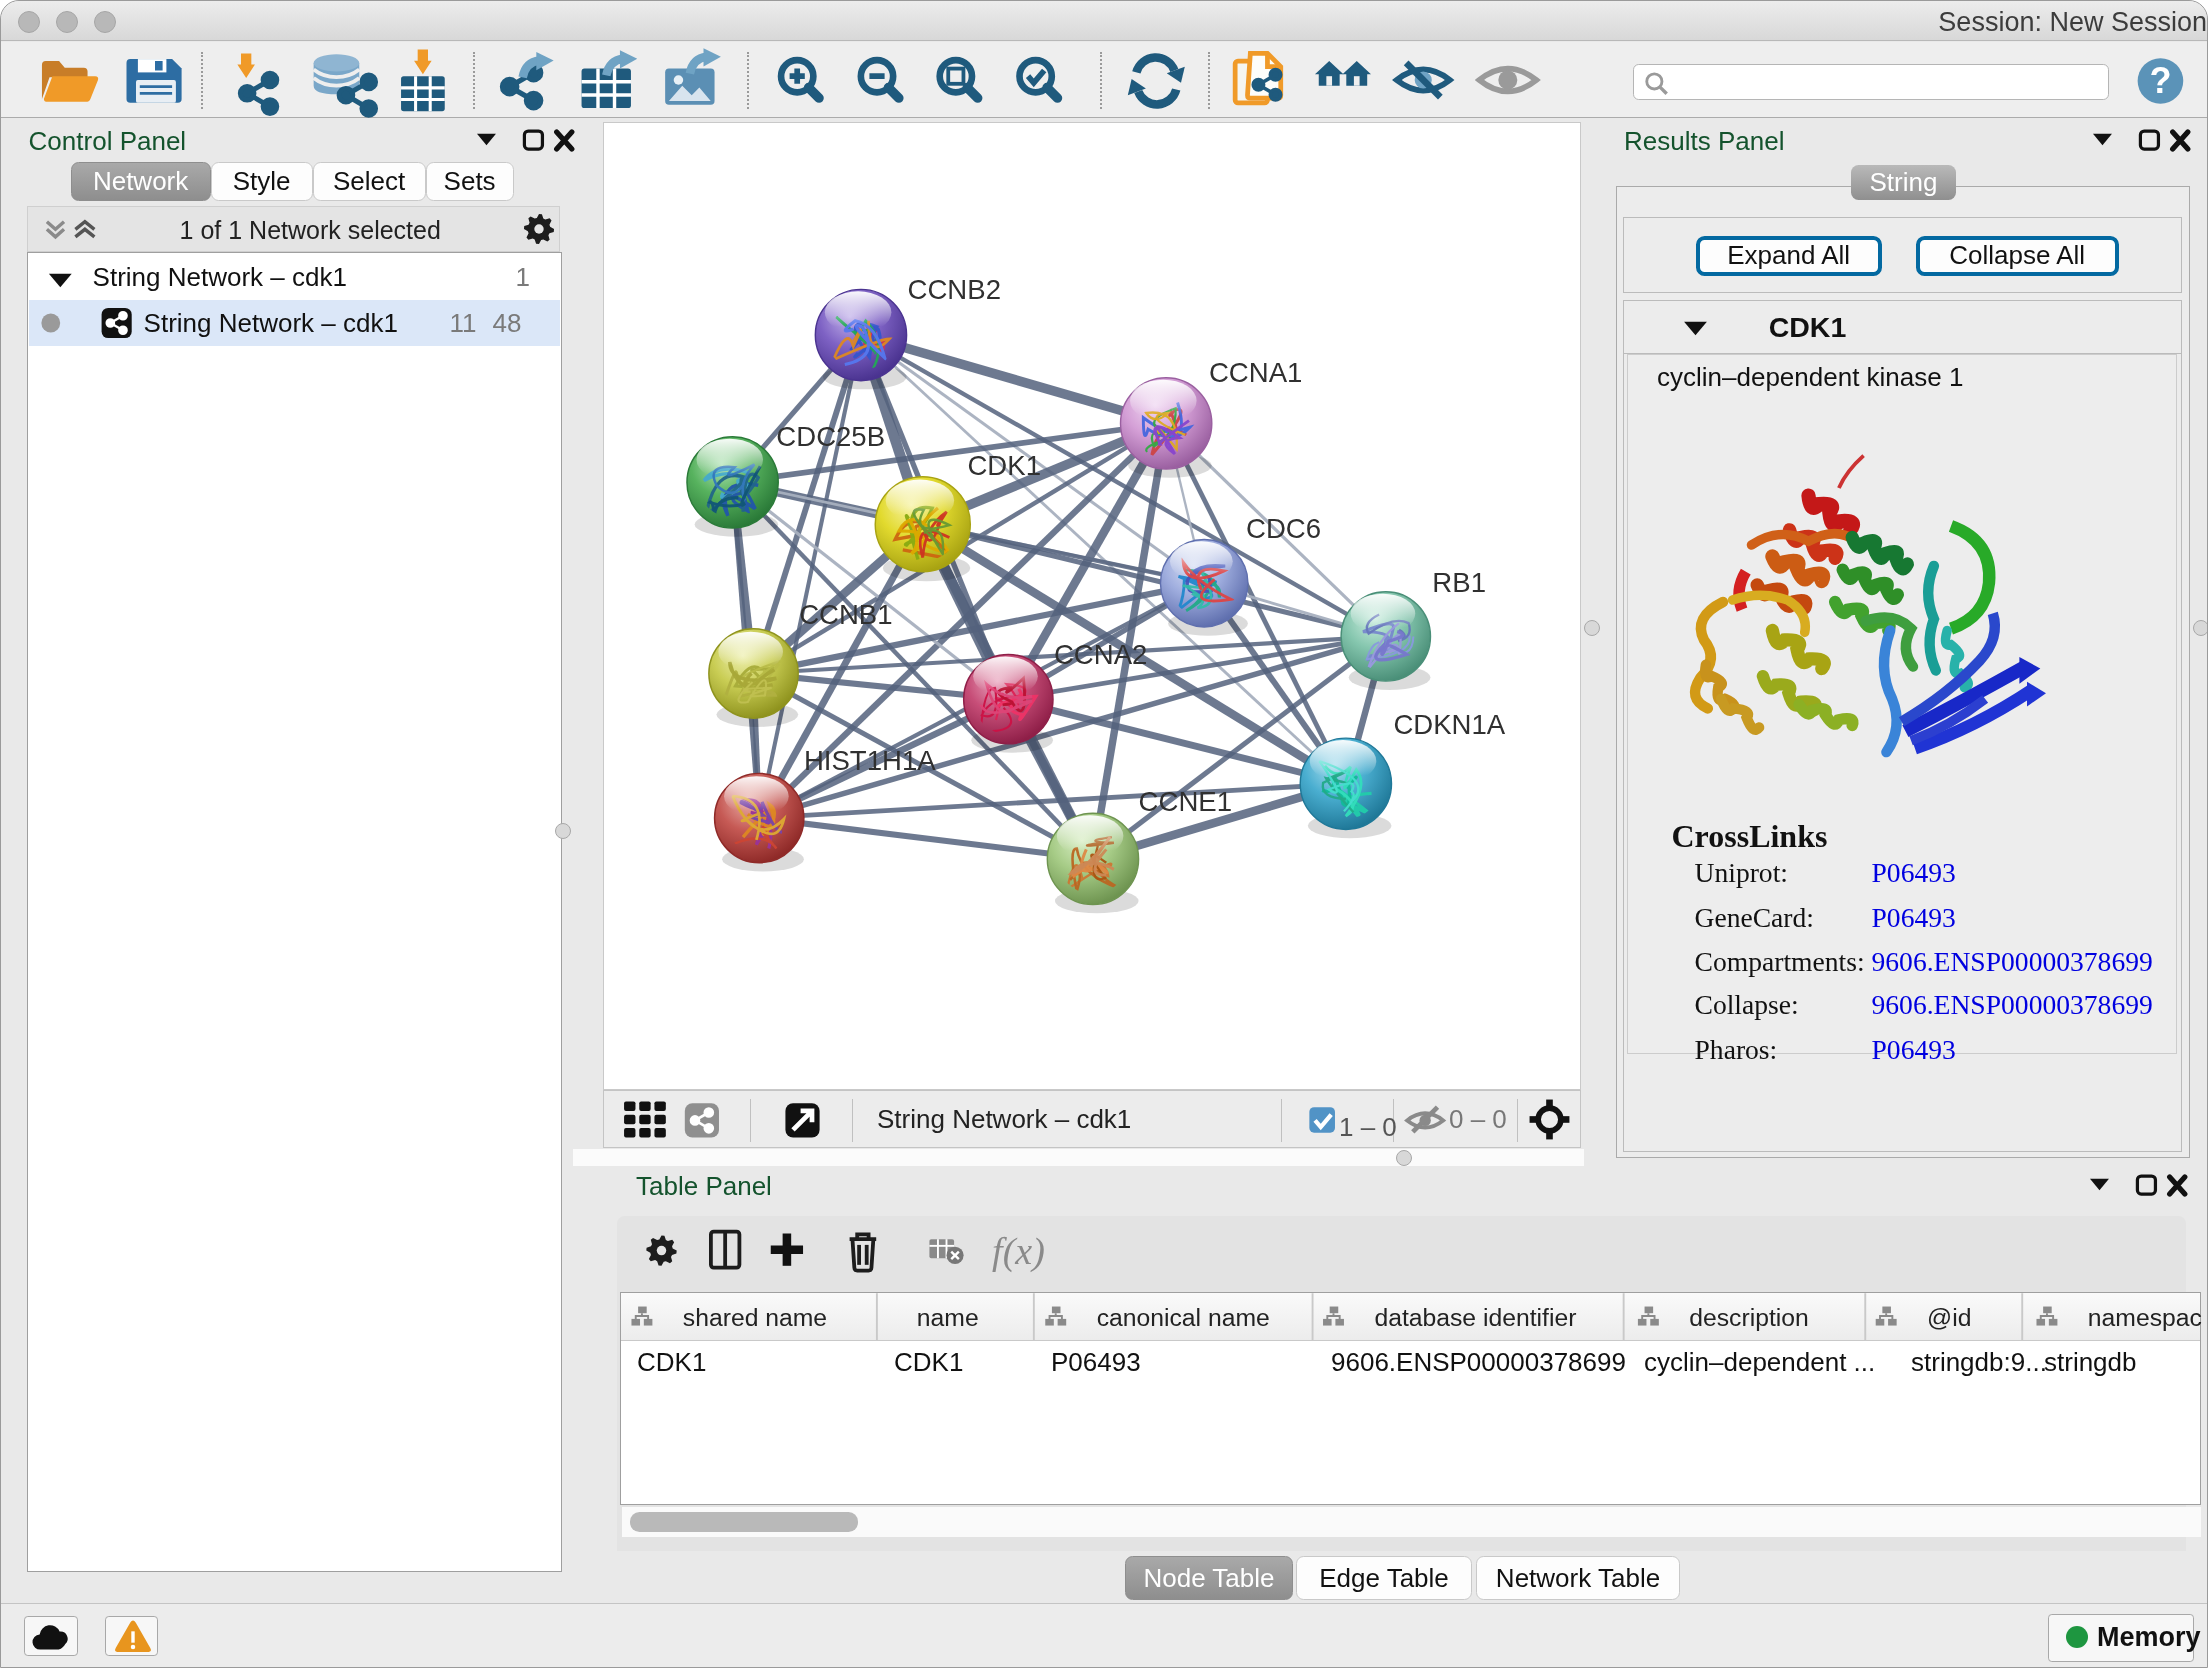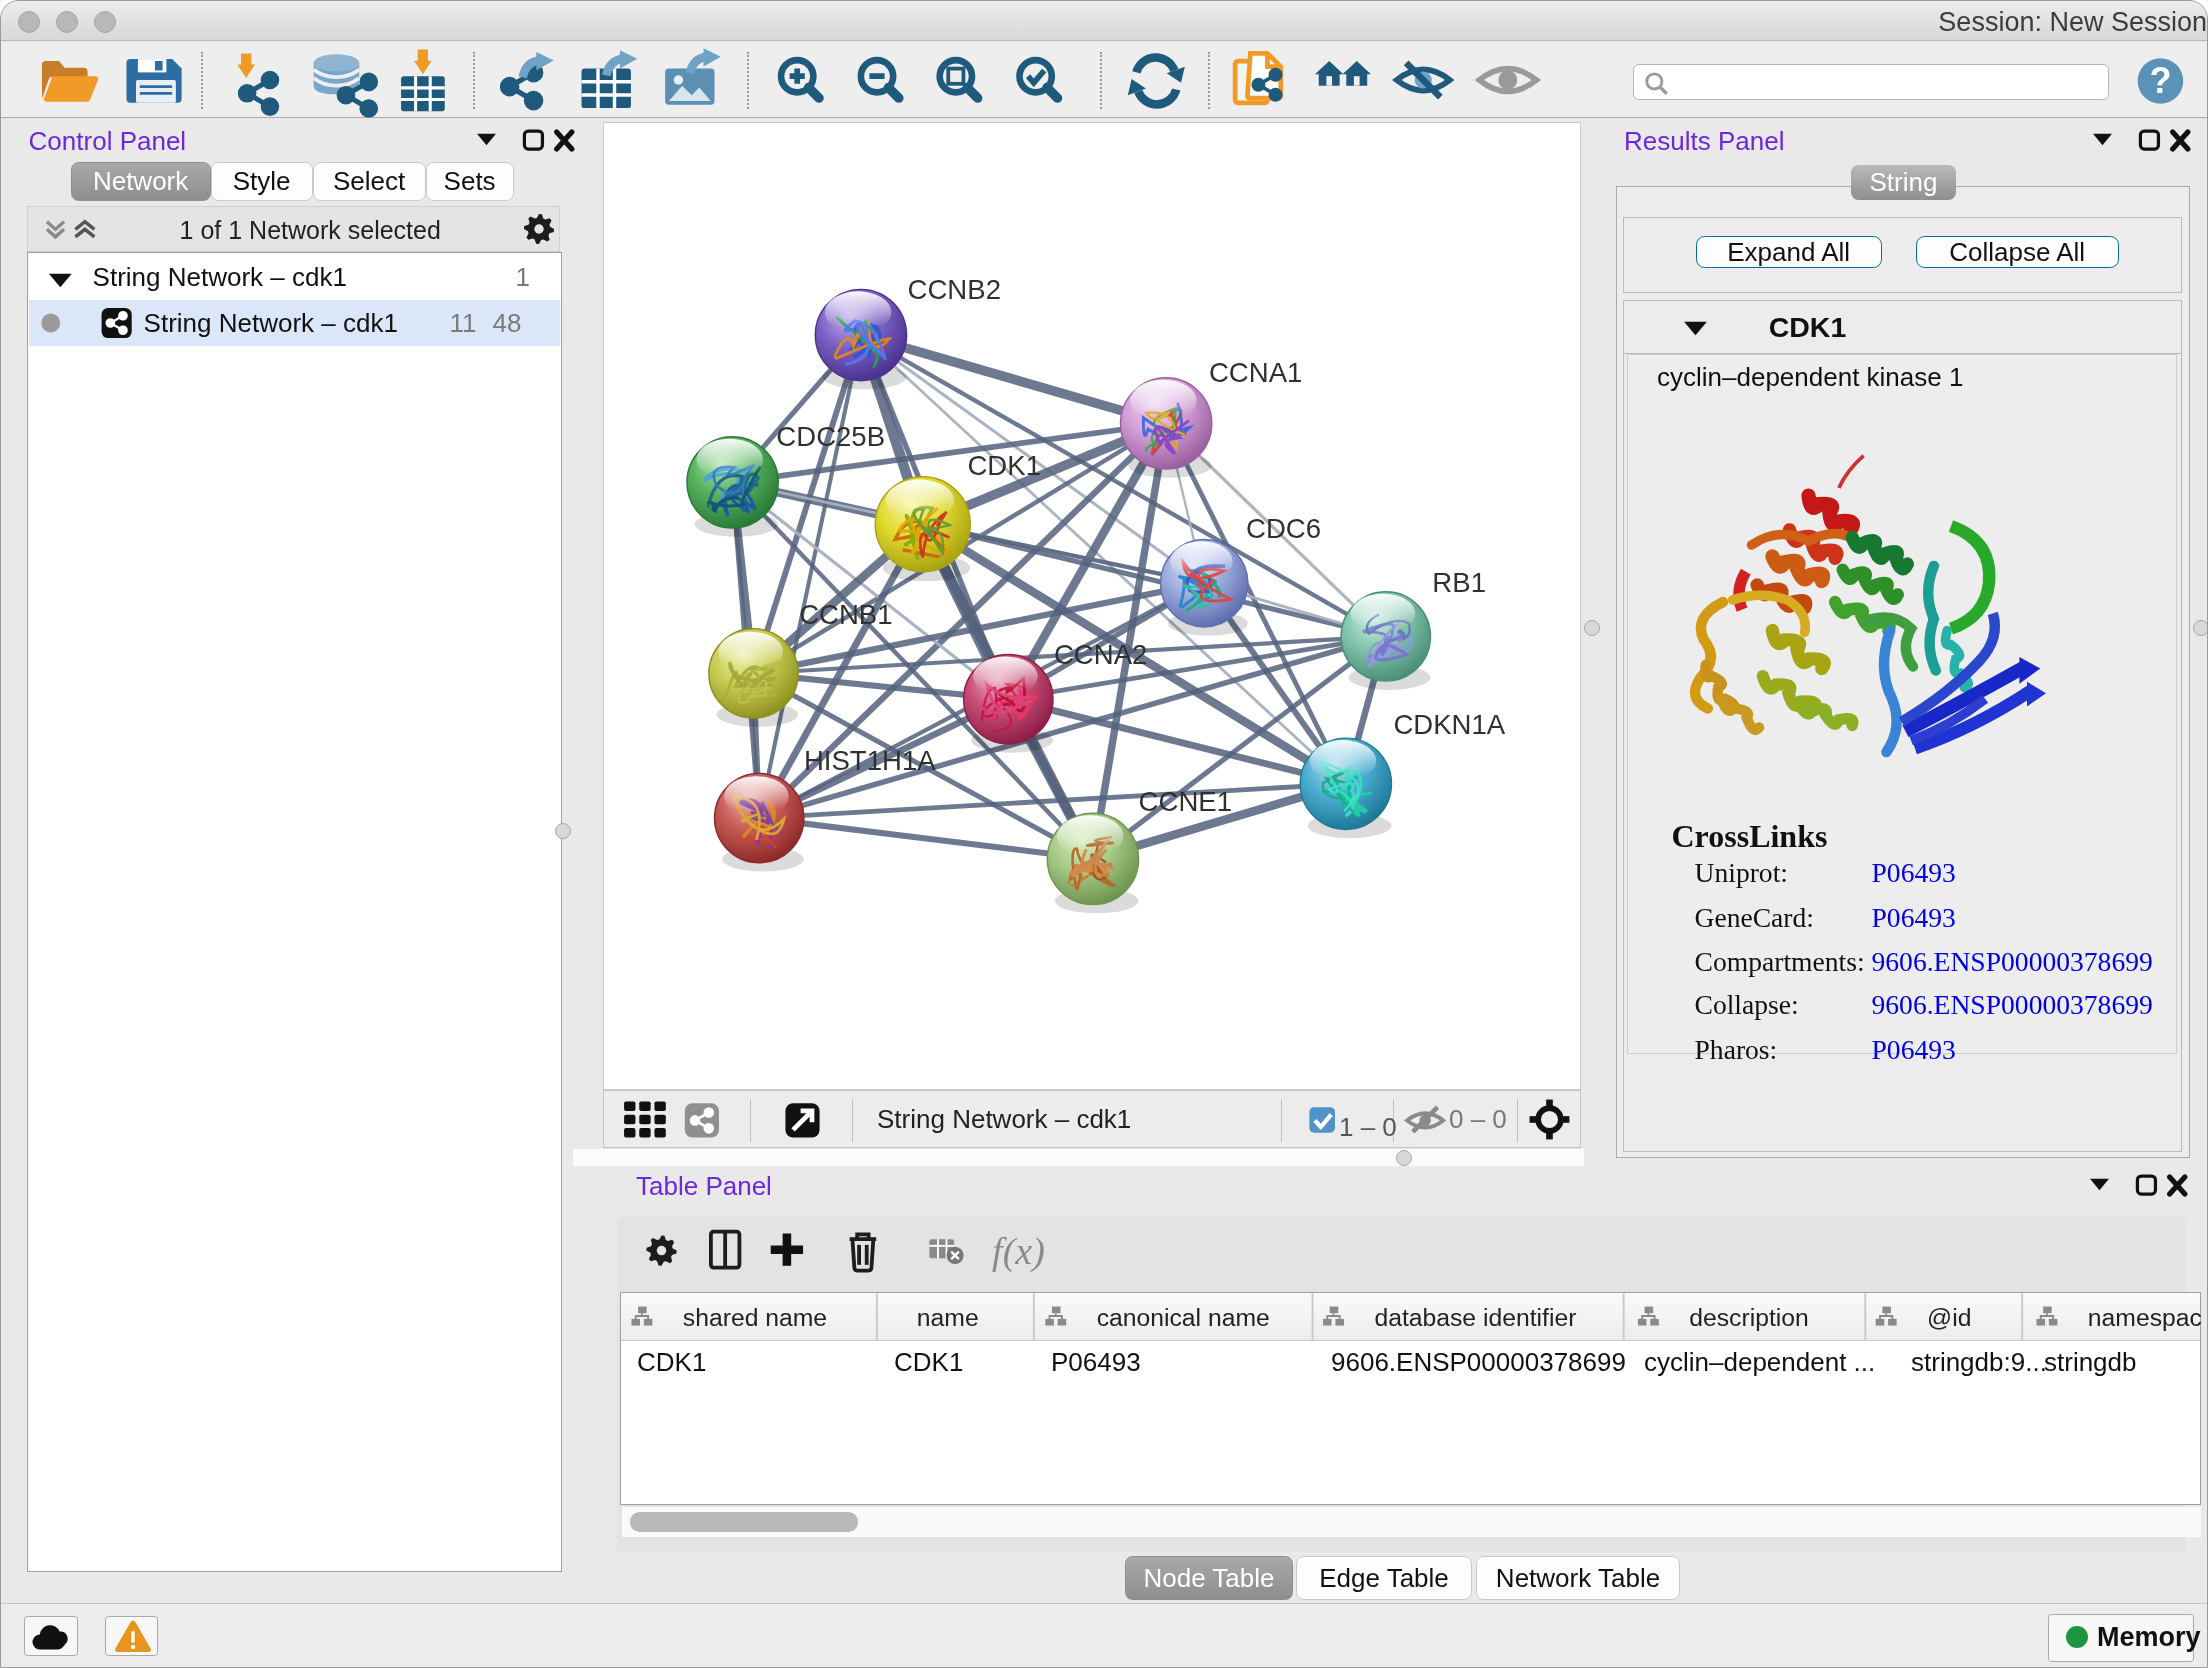--- a/index.html
+++ b/index.html
@@ -8,41 +8,41 @@
 .titlebar { position:absolute; left:0; top:0; width:100%; height:40px; background:linear-gradient(#ececec,#d8d8d8); border-bottom:1px solid #b8b8b8; border-radius:18px 18px 0 0; }
 .tl { position:absolute; top:9.5px; width:22px; height:22px; border-radius:50%; background:#b8b8b8; border:1px solid #a6a6a6; }
 .title { position:absolute; top:5.7px; left:0; width:100%; text-align:right; font-size:27px; color:#3c3c3c; }
 .toolbar { position:absolute; left:0; top:41px; width:100%; height:76px; background:#eeeeee; border-bottom:1px solid #ababab; }
 .tsep { position:absolute; top:9.5px; height:57px; width:0; border-left:2.9px dotted #9a9a9a; }
 .searchbox { position:absolute; left:1632px; top:22px; width:476px; height:36px; background:#fff; border:1.9px solid #b5b5b5; border-radius:5.7px; }
 .searchbox svg { position:absolute; left:7.6px; top:4.8px; }
 
 
 .cpanel { position:absolute; left:8.6px; top:117px; width:562px; height:1483px; background:#e9e9e9; }
-.phead { position:absolute; font-size:26px; color:#6d28d9; }
+.phead { position:absolute; font-size:26px; color:#14532d; }
 .pctl { position:absolute; }
 .tabs { position:absolute;padding-left:43px; }
 .tab { position:absolute; top:0; height:39px; background:#fdfdfd; border:1px solid #c9c9c9; color:#111; font-size:26px; text-align:center; line-height:37px; border-radius:7.6px; }
 .tab.sel { background:linear-gradient(#a9a9a9,#8e8e8e); color:#fff; border-color:#8e8e8e; }
 .subhead { position:absolute; left:17px; top:88px; width:533px; height:46px; background:#e4e4e4; border:1px solid #cfcfcf; font-size:25px; color:#222; }
 .treebox { position:absolute; left:17px; top:134px; width:535px; height:1320px; background:#fff; border:1px solid #9f9f9f; }
 .trow { position:absolute; left:1px; width:531px; height:46px; font-size:26px; color:#111; }
 .num { position:absolute; color:#7a7a7a; }
 
 
 .netview { position:absolute; left:602px; top:121px; width:978px; height:968px; background:#fff; border:1px solid #c9c9c9; }
 .netbar { position:absolute; left:602px; top:1089px; width:978px; height:58px; background:#ececec; border:1px solid #c4c4c4; }
 .nbsep { position:absolute; top:7.6px; height:43px; width:0; border-left:1px solid #c0c0c0; }
 
 
 .rpanel { position:absolute; left:1585px; top:117px; width:618px; height:1052px; background:#e9e9e9; }
 .stringtab { z-index:3; position:absolute; left:265px; top:47px; width:105px; height:35px; background:linear-gradient(#b9b9b9,#8f8f8f); border-radius:7.6px; color:#fff; font-size:26px; text-align:center; line-height:35px; }
 .rbox { position:absolute; left:30px; top:68px; width:574px; height:972px; border:1.9px solid #aaa; background:#ececec; }
 .btnrow { position:absolute; left:5.7px; top:30px; width:559px; height:76px; border:1px solid #bbb; }
-.rbtn { position:absolute; top:18px; height:32px; background:#fdfdfd; border:1px solid #0369a1; border-radius:8.6px; font-size:26px; color:#111; text-align:center; }
+.rbtn { position:absolute; top:18px; height:40px; background:#fdfdfd; border:4px solid #0369a1; border-radius:8.6px; font-size:26px; color:#111; text-align:center; }
 .secbox { position:absolute; left:5.7px; top:113px; width:559px; height:852px; border:1px solid #bbb; }
 .sechead { position:absolute; left:0; top:0; width:100%; height:53px; border-bottom:1px solid #bbb; }
 .seccontent { position:absolute; left:3.8px; top:53px; width:550px; height:700px; border:1px solid #ccc; background:#ededed; }
 .crossrow { position:absolute; font-family:"Liberation Serif", serif; font-size:27.6px; color:#111; }
 .crossrow a { color:#0000e0; }
 
 
 .tpanel { position:absolute; left:599px; top:1166px; width:1604px; height:434px; }
 .tbarbox { position:absolute; left:17px; top:49px; width:1569px; height:335px; background:#e3e3e3; border-radius:7.6px 7.6px 0 0; }
 .dtable { position:absolute; left:20px; top:125px; width:1581px; height:213px; background:#fff; border:1px solid #9f9f9f; }

